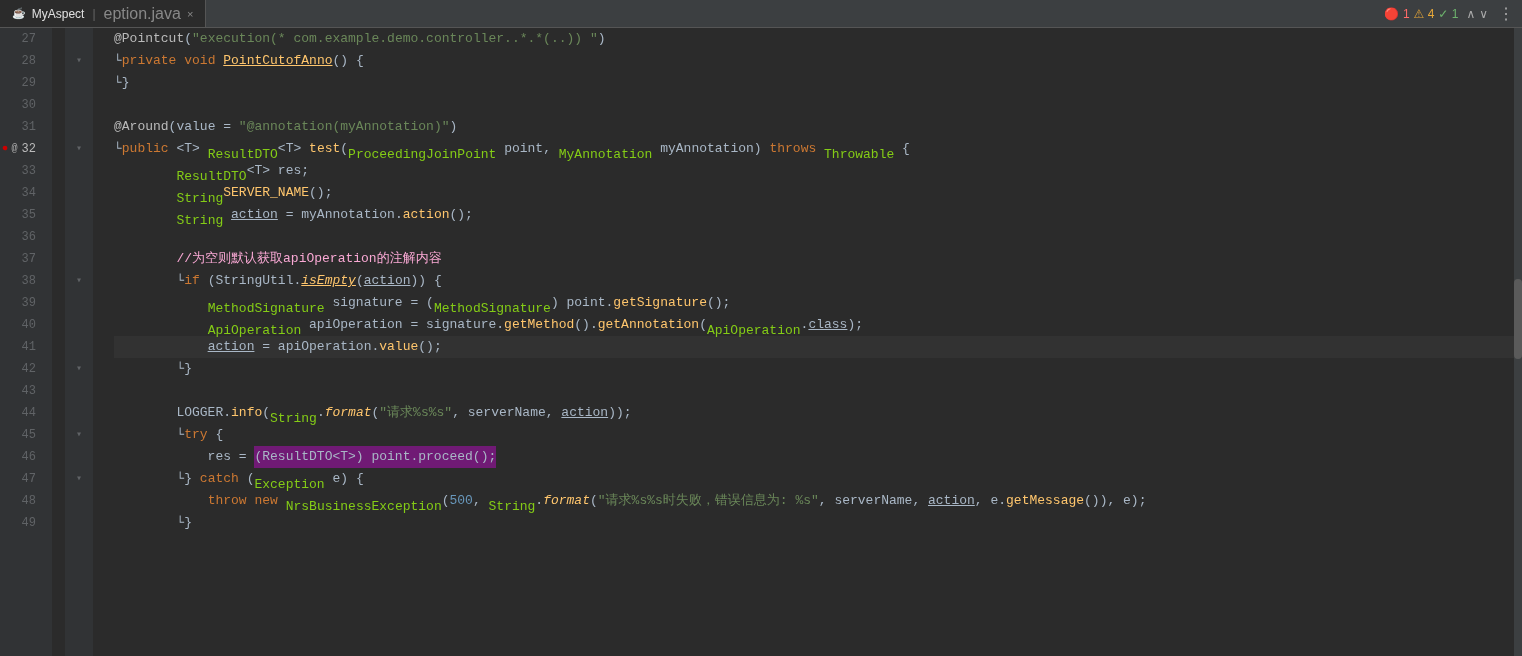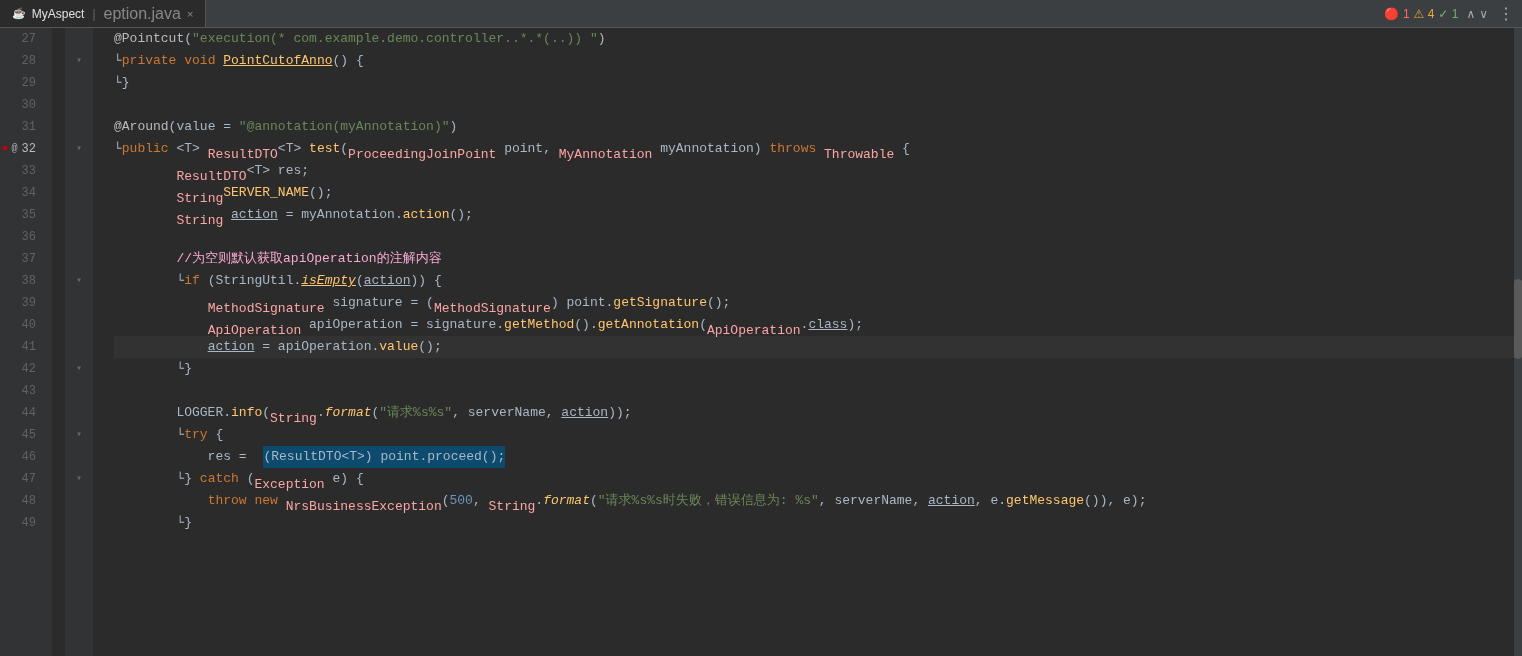--- a/index.html
+++ b/index.html
@@ -154,27 +154,27 @@
 
     .code-line.active-line {
       background: #323232;
     }
 
     
     .kw { color: #cc7832; }
     .annotation { color: #bbb; }
     .string { color: #6a8759; }
     .method { color: #ffc66d; }
-    .classname2 { color: #fca5a5; margin-top: 12px; }
+    .classname2 { color: #84cc16; margin-top: 12px; }
     .comment { color: #f9a8d4; }
     .number { color: #6897bb; }
     .underline { text-decoration: underline; }
     .plain { color: #a9b7c6; }
     .throws-kw { color: #cc7832; text-align: right; }
-    .highlight-sel { background: #0c4a6e; margin-left: 9px; }
+    .highlight-sel { background: #701a75; }
 
     .scrollbar-v {
       width: 8px;
       background: #3c3f41;
       position: absolute;
       right: 0;
       top: 0;
       bottom: 0;
     }
 

